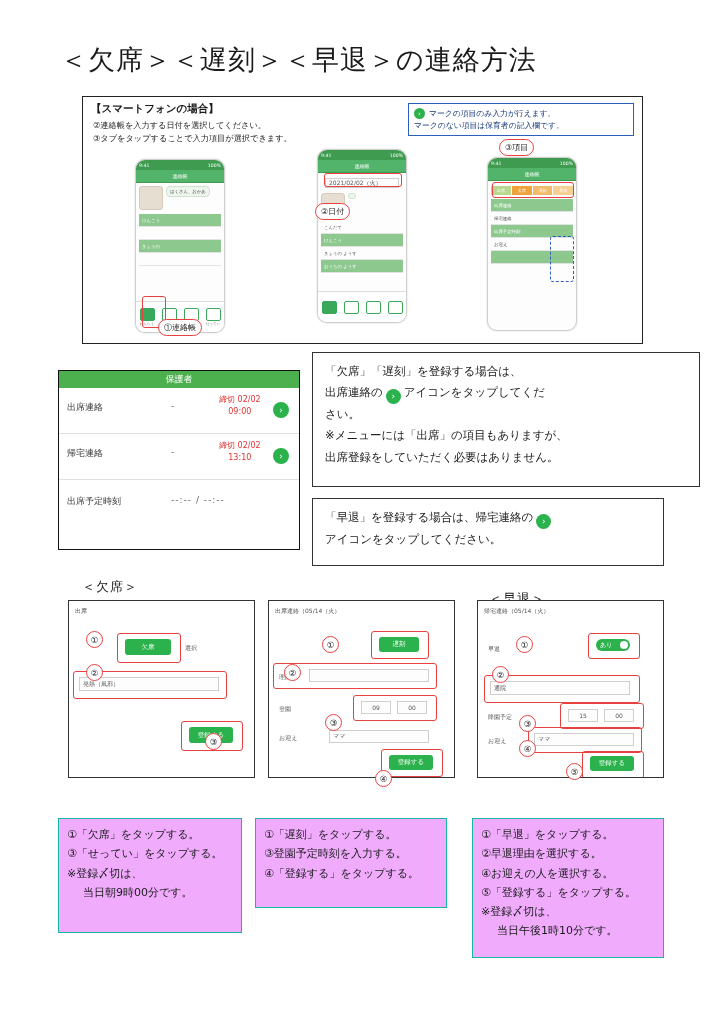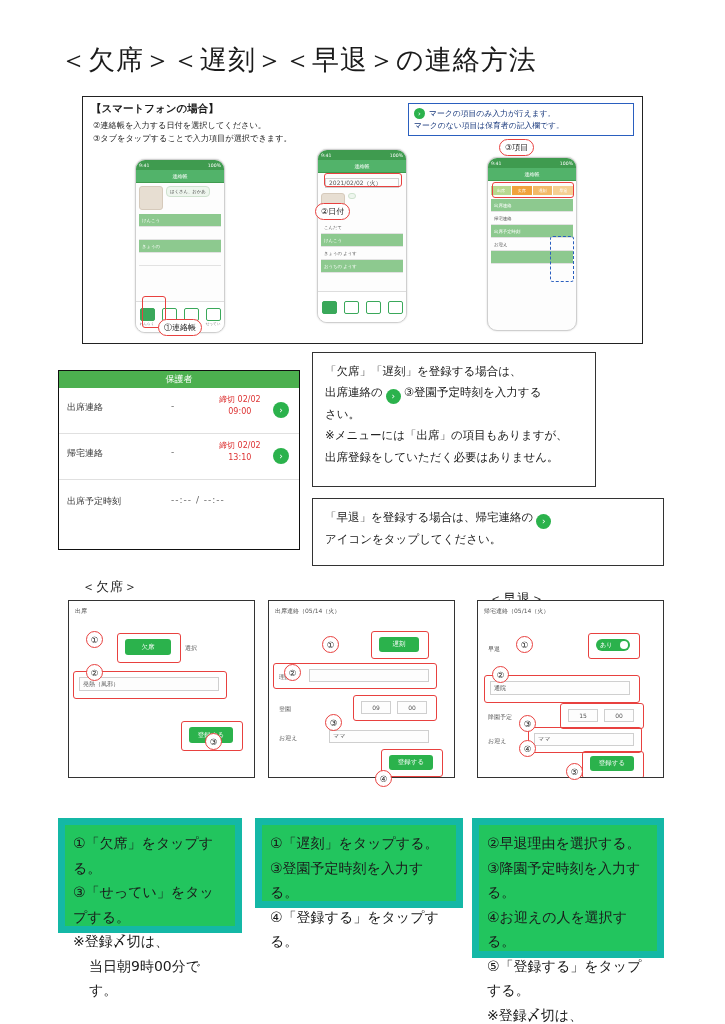--- a/index.html
+++ b/index.html
@@ -204,21 +204,21 @@
   
   .note {
     position: absolute;
     border: 1px solid #333;
     box-sizing: border-box;
     background: #fff;
     font-size: 11.5px;
     line-height: 1.85;
     padding: 8px 12px;
   }
-  .note-1 { left: 312px; top: 352px; width: 284px; height: 135px; }
+  .note-1 { left: 312px; top: 352px; width: 388px; height: 135px; }
   .note-2 { left: 312px; top: 498px; width: 352px; height: 68px; }
   .inline-g {
     display: inline-flex; align-items: center; justify-content: center;
     width: 15px; height: 15px; border-radius: 50%;
     background: #2bb24c; color: #fff; font-size: 9px;
     vertical-align: -3px; margin: 0 3px;
   }
 
   
   .form-title {
@@ -280,24 +280,24 @@
     border-radius: 50%;
     color: #222;
     font-size: 8.5px;
     display: flex; align-items: center; justify-content: center;
     background: #fff;
   }
 
   
   .caption {
     position: absolute;
-    border: 7px solid #14b8a6;
-    box-sizing: border-box;
-    background: #22c55e;
-    font-size: 14px;
+    border: 1px solid #14b8a6;
+    box-sizing: border-box;
+    background: #f0abfc;
+    font-size: 11px;
     line-height: 1.75;
     padding: 6px 8px;
   }
   .indent { padding-left: 16px; display: block; }
 </style>
 </head>
 <body>
 
 <div class="page">
 
@@ -438,21 +438,21 @@
     </div>
     <div class="card-row last">
       <span class="lbl">出席予定時刻</span>
       <span class="val">--:-- / --:--</span>
     </div>
   </div>
 
   <div class="note note-1">
     <div>「欠席」「遅刻」を登録する場合は、</div>
     <div>
-      <span>出席連絡の</span><span class="inline-g">›</span><span>③登園予定時刻を入力する</span>
+      <span>出席連絡の</span><span class="inline-g">›</span><span>アイコンをタップしてくだ</span>
     </div>
     <div>さい。</div>
     <div>※メニューには「出席」の項目もありますが、</div>
     <div>出席登録をしていただく必要はありません。</div>
   </div>
 
   <div class="note note-2">
     <div>
       <span>「早退」を登録する場合は、帰宅連絡の</span><span class="inline-g">›</span>
     </div>
@@ -524,28 +524,28 @@
   <div class="num" style="left:519px; top:740px;">④</div>
   <div class="num" style="left:566px; top:763px;">⑤</div>
 
   <div class="caption" style="left:58px; top:818px; width:184px; height:115px;">
     <div>①「欠席」をタップする。</div>
     <div>③「せってい」をタップする。</div>
     <div>※登録〆切は、</div>
     <div class="indent">当日朝9時00分です。</div>
   </div>
 
-  <div class="caption" style="left:255px; top:818px; width:208px; height:90px;">
+  <div class="caption" style="left:255px; top:818px; width:192px; height:90px;">
     <div>①「遅刻」をタップする。</div>
     <div>③登園予定時刻を入力する。</div>
     <div>④「登録する」をタップする。</div>
   </div>
 
   <div class="caption" style="left:472px; top:818px; width:192px; height:140px;">
+    <div>①「早退」をタップする。</div>
     <div>②早退理由を選択する。</div>
-    <div>③降園予定時刻を入力する。</div>
     <div>④お迎えの人を選択する。</div>
     <div>⑤「登録する」をタップする。</div>
     <div>※登録〆切は、</div>
     <div class="indent">当日午後1時10分です。</div>
   </div>
 
 </div>
 
 </body></html>

